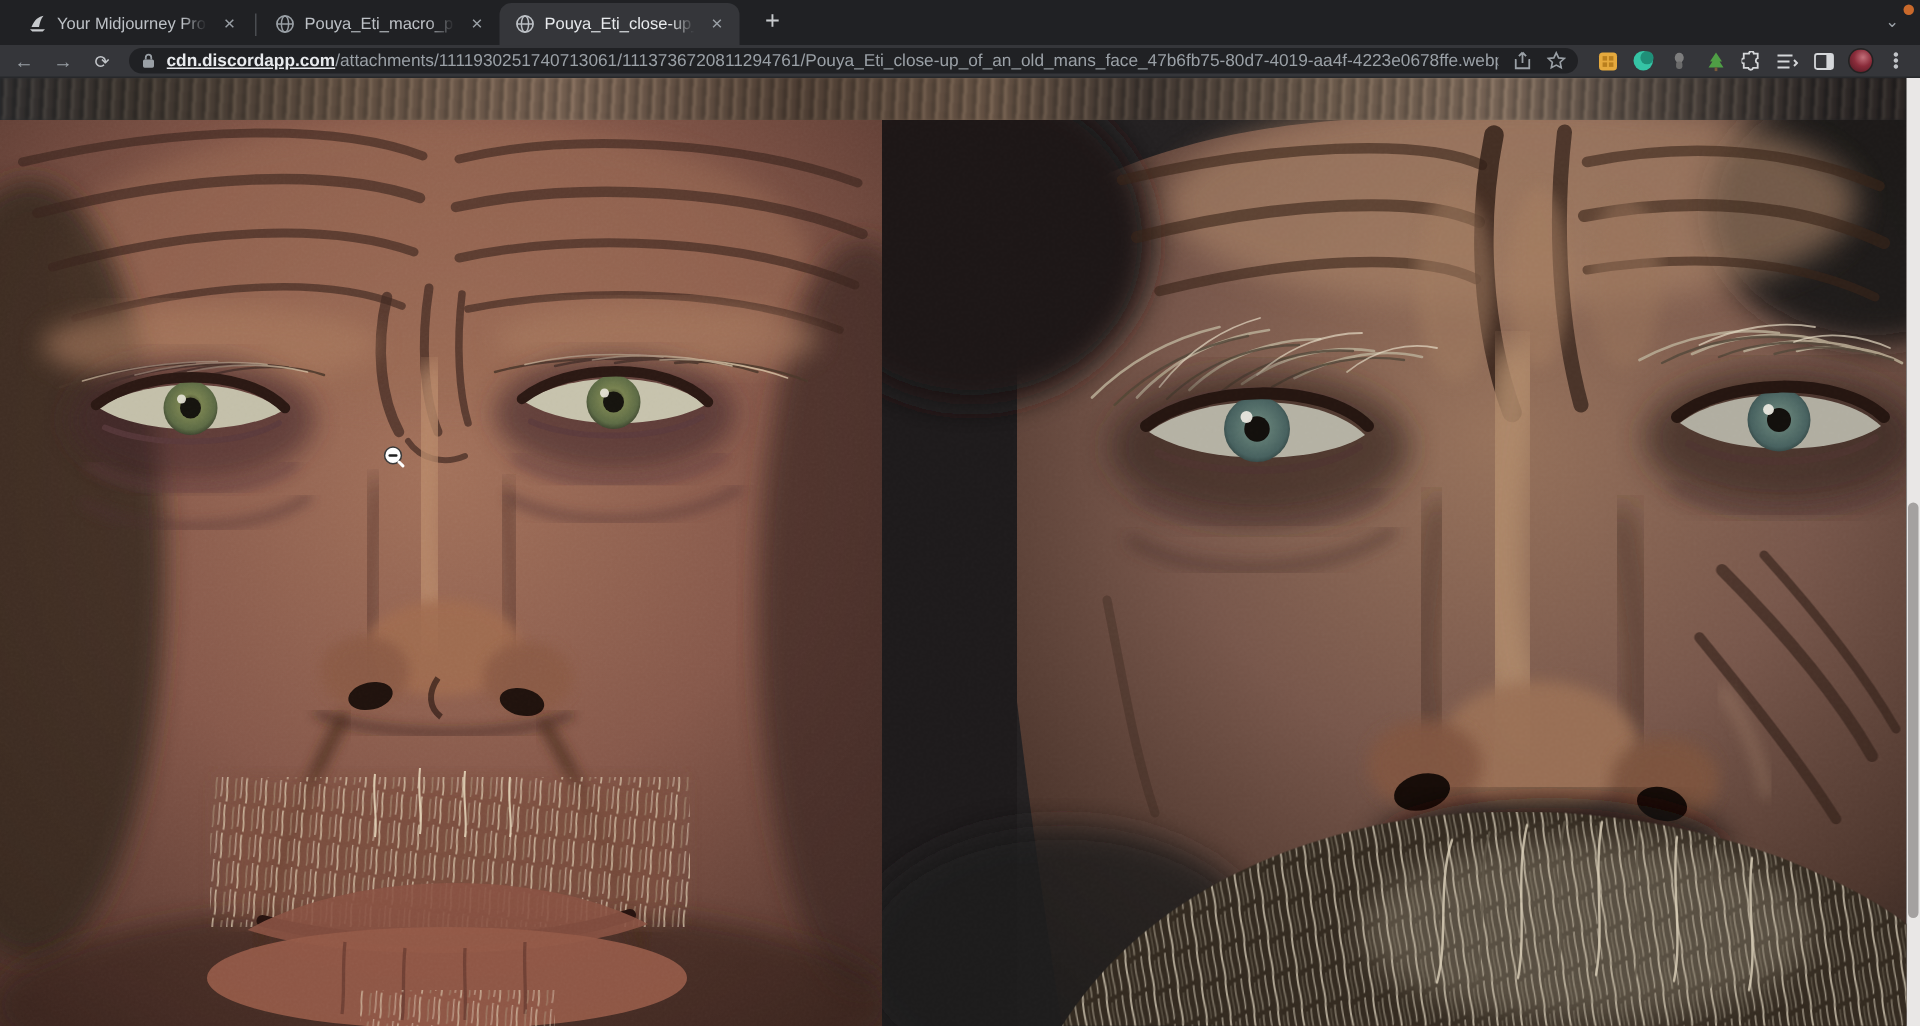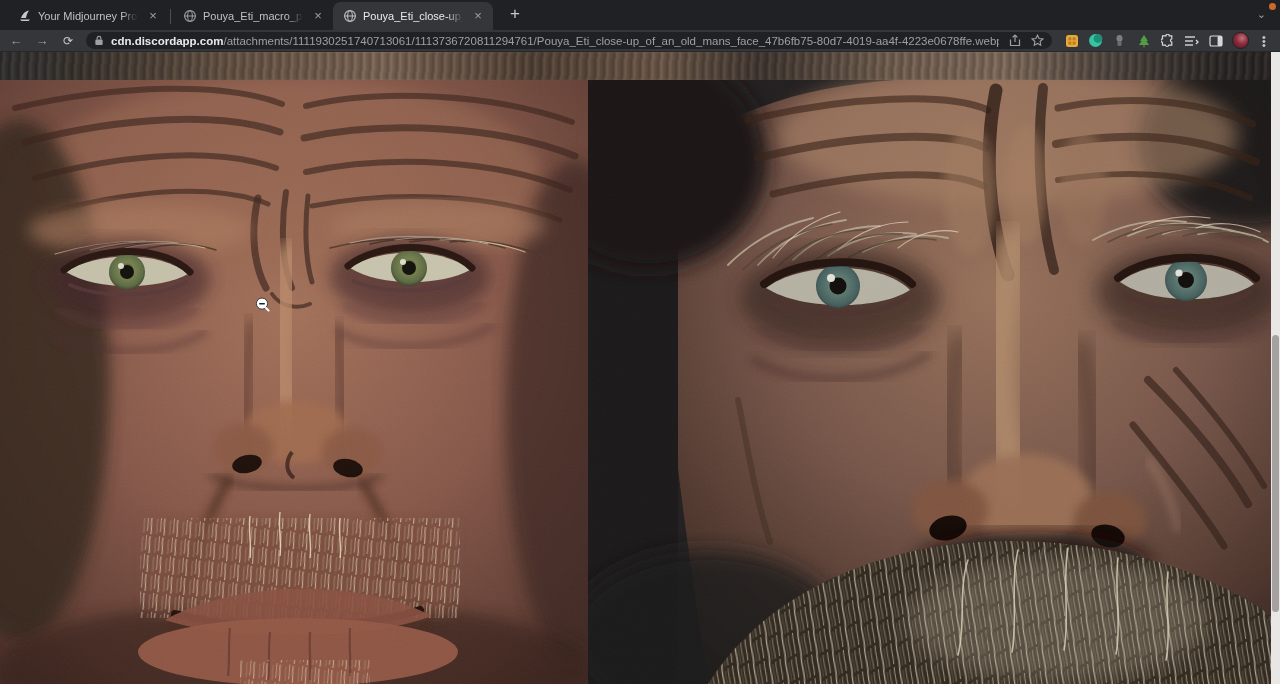--- a/index.html
+++ b/index.html
@@ -30,21 +30,21 @@
   
   .toolbar { position:absolute; left:0; top:30px; width:1280px; height:22px;
              background:#35363a; display:flex; align-items:center; border-bottom:1px solid #27282b; }
   .navbtn { width:20px; height:20px; display:flex; align-items:center; justify-content:center;
             color:#9aa0a6; font-size:13px; margin-left:6px; border-radius:50%; }
   .navbtn.reload { color:#c2c5c9; font-size:12px; }
   .omnibox { height:17px; flex:1; margin:0 8px 0 8px; background:#202124; border-radius:9px;
              display:flex; align-items:center; padding:0 8px; min-width:0; }
   .omnibox .lock { width:10px; height:11px; margin-right:7px; flex:0 0 auto; }
   .url { font-size:11.5px; white-space:nowrap; overflow:hidden; }
-  .url .domain { color:#e8eaed; font-weight:bold; }
+  .url .domain { color:#e8eaed; font-weight:bold;text-decoration:underline; }
   .url .path { color:#9aa0a6; }
   .obx-ic { color:#9aa0a6; margin-left:10px; flex:0 0 auto; display:flex; }
   .extrow { display:flex; align-items:center; gap:9px; padding:0 10px 0 4px; }
   .ext { width:15px; height:15px; display:flex; align-items:center; justify-content:center; }
   .avatar { width:17px; height:17px; border-radius:50%;
             background:radial-gradient(circle at 60% 35%, #c2707a 0%, #8a2c3a 45%, #4a1620 100%);
             border:1px solid #222; }
   .kebab { color:#c2c5c9; font-size:11px; letter-spacing:0; line-height:4px; width:12px;
            text-align:center; }
 

